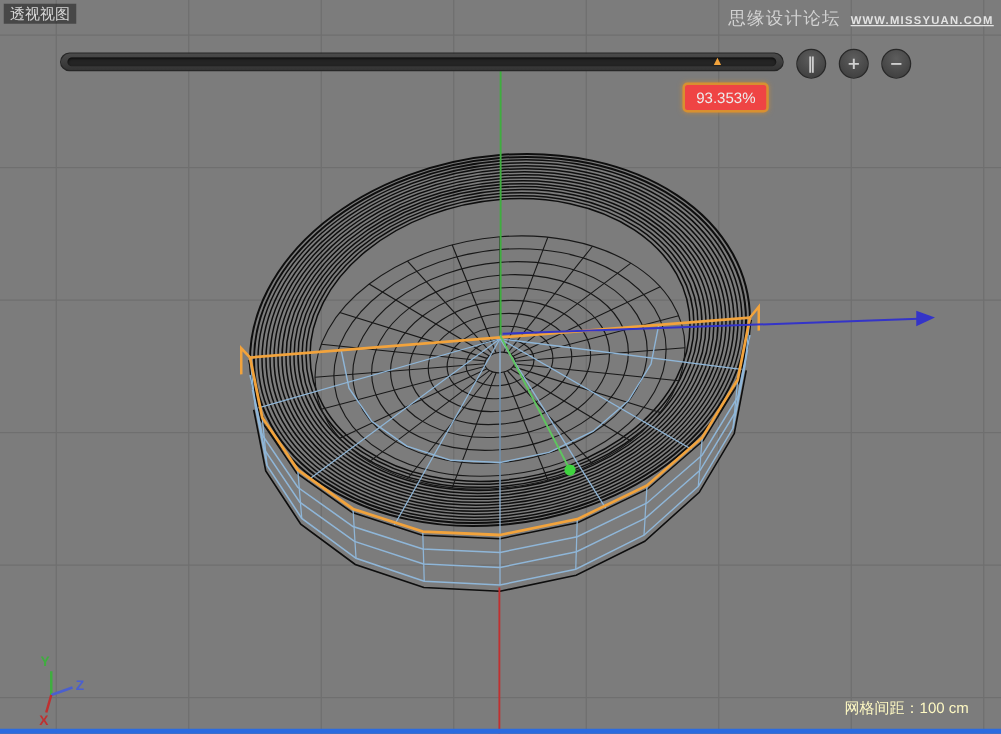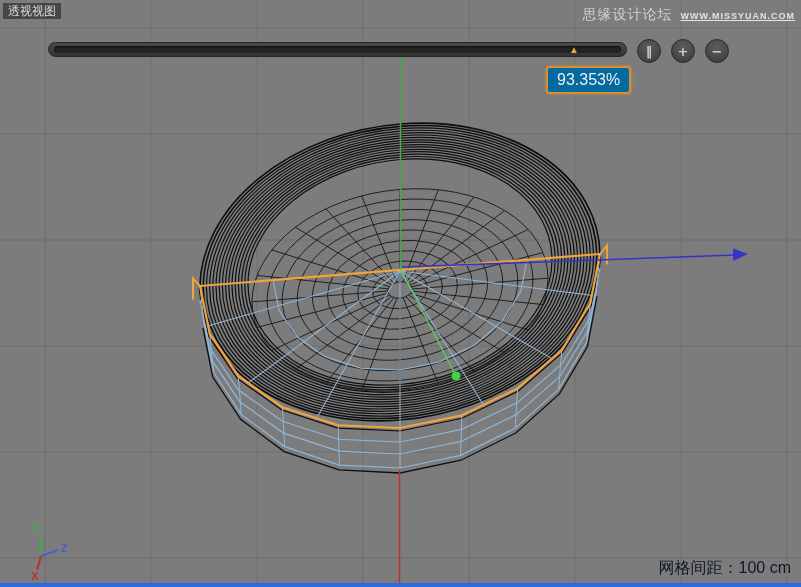--- a/index.html
+++ b/index.html
@@ -53,39 +53,39 @@
     position:absolute;left:5px;right:5px;top:3px;bottom:3px;
     background:#242424;border-radius:5px;
     box-shadow:inset 0 1px 2px rgba(0,0,0,.7);
   }
   #slider-marker{
     position:absolute;left:520px;top:2px;
     color:var(--selection-orange);font-size:10px;line-height:10px;
   }
   #zoom-tooltip{
     position:absolute;left:546px;top:66px;
-    background:#0369a1;color:#ececec;font-size:16px;
+    background:#ef4444;color:#ececec;font-size:12px;
     padding:3px 9px;border:2px solid var(--tooltip-border);border-radius:4px;
     box-shadow:0 0 4px rgba(216,144,48,.6);
   }
   #view-buttons{
     position:absolute;left:637px;top:39px;display:flex;gap:10px;
   }
   .round-btn{
     width:24px;height:24px;border-radius:50%;
     background:radial-gradient(circle at 50% 32%,#5d5d5d,#3a3a3a);
     border:1px solid #282828;color:#cfcfcf;
     font-size:13px;line-height:1;font-weight:bold;
     display:flex;align-items:center;justify-content:center;
     padding:0;cursor:pointer;box-sizing:border-box;
     font-family:"DejaVu Sans","Liberation Sans",sans-serif;
   }
   #grid-spacing{
-    position:absolute;top:558px;right:10px;
-    color:#0f172a;font-size:16px;
+    position:absolute;top:558px;right:26px;
+    color:#fef9c3;font-size:12px;
   }
   #bottom-bar{
     position:absolute;left:0;right:0;bottom:0;height:4px;
     background:var(--bottom-bar-blue);
   }
 </style>
 </head>
 <body>
 
 <svg id="scene" width="801" height="587" viewBox="0 0 801 587">

